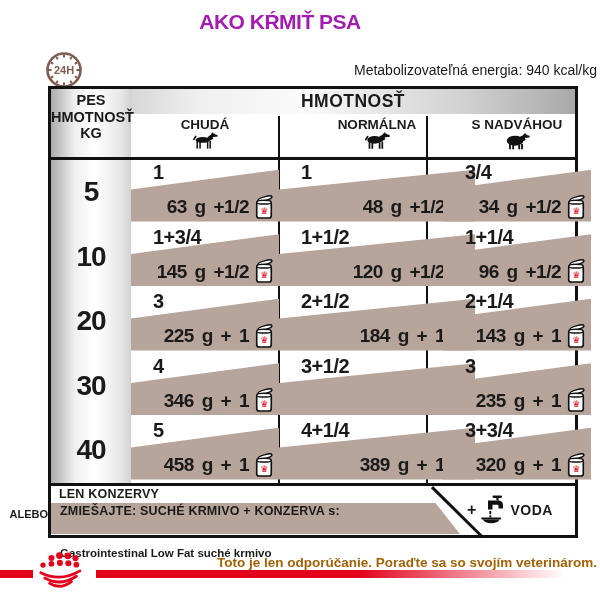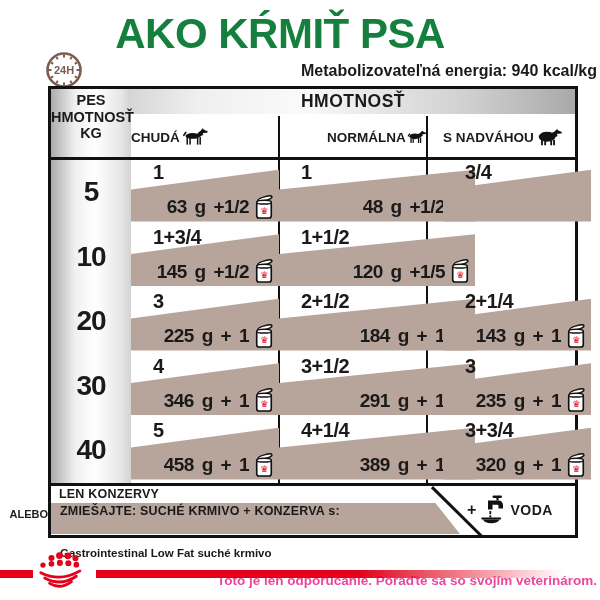--- a/index.html
+++ b/index.html
@@ -2,43 +2,43 @@
 <html><head>
 <meta charset="utf-8">
 <style>
   html,body{margin:0;padding:0;}
   body{width:600px;height:600px;position:relative;background:#fff;
        font-family:"Liberation Sans","DejaVu Sans",sans-serif;color:#1a1a1a;
        overflow:hidden;-webkit-font-smoothing:antialiased;}
   .abs{position:absolute;}
 
   
-  .title{top:10px;left:0;width:560px;text-align:center;font-size:42px;font-weight:700;
-         letter-spacing:-0.5px;color:#15803d;}
-  .energy{top:62px;right:3px;font-size:16px;font-weight:700;}
+  .title{top:10px;left:0;width:560px;text-align:center;font-size:21px;font-weight:700;
+         letter-spacing:-0.5px;color:#a21caf;}
+  .energy{top:62px;right:3px;font-size:14px;font-weight:400;}
   .clock{left:44px;top:50px;width:40px;height:40px;}
 
   
   .table{left:48px;top:86px;width:530px;height:452px;border:3px solid #111;
          box-sizing:border-box;background:#fff;}
   .band-top{left:0;top:0;width:524px;height:25px;
             background:linear-gradient(to right,#b9b9b9,#efefef 28%,#fafafa 48%,#cfcfcf 80%,#a9a9a9 100%);}
   .leftcol-bg{left:0;top:0;width:80px;height:393.5px;
               background:linear-gradient(to right,#ababab,#f0f0f0 30%,#ffffff 55%,#e6e6e6 88%,#d2d2d2 100%);}
   .main-weight{left:80px;top:2px;width:444px;text-align:center;font-size:17.5px;
                font-weight:700;letter-spacing:0.5px;}
   .left-header{left:0;top:3px;width:80px;text-align:center;font-size:14.5px;
                font-weight:700;line-height:16.5px;}
   .hline1{left:0;top:68px;width:524px;height:3px;background:#111;}
   .hline2{left:0;top:393.5px;width:524px;height:3px;background:#111;}
   .vline{top:27px;height:366.5px;width:2.4px;background:#111;}
   .v1{left:226.5px;} .v2{left:374.5px;}
 
   
-  .subcol{top:25px;width:148px;height:43px;display:flex;flex-direction:row;
+  .subcol{top:25px;width:148px;height:43px;display:flex;flex-direction:column;
           align-items:center;justify-content:flex-start;padding-top:3px;box-sizing:border-box;}
   .c1{left:80px;} .c2{left:228px;padding-left:48px;} .c3{left:392px;border-radius:20px;}
   .subcol .lbl{font-size:13.5px;font-weight:700;}
   .dogsvg{margin-top:0px;}
 
   
   .wcell{left:0;width:80px;height:64.5px;display:flex;align-items:center;justify-content:center;
          font-size:28px;font-weight:700;letter-spacing:-1px;}
   .cell{width:148px;height:64.5px;}
   .r0{top:71px;} .r1{top:135.5px;} .r2{top:200px;} .r3{top:264.5px;} .r4{top:329px;}
@@ -58,21 +58,21 @@
   .mix-l2{left:9px;top:430px;font-size:11.5px;font-weight:700;margin-top:28px;}
   .diag{left:382px;top:396.5px;width:71px;height:3px;background:#111;
         transform:rotate(44.7deg);transform-origin:0 0;}
   .voda{left:396px;top:396.5px;width:126px;height:49px;display:flex;align-items:center;
         justify-content:center;gap:4px;}
   .voda .plus{font-size:16px;font-weight:700;}
   .voda .vlbl{font-size:14px;font-weight:700;letter-spacing:0.5px;}
 
   
   .alebo{left:8px;top:508px;width:40px;text-align:right;font-size:11px;font-weight:700;}
-  .footnote{right:3px;top:573px;font-size:13.5px;font-weight:700;color:#ec4899;}
+  .footnote{right:3px;top:555px;font-size:13.5px;font-weight:700;color:#a16207;}
   .bar-left{left:0;top:570px;width:33px;height:7.5px;background:#e2001a;}
   .bar-right{left:96px;top:570px;width:504px;height:7.5px;
              background:linear-gradient(to right,#e2001a 0%,#e2001a 52%,rgba(226,0,26,0) 93%);}
   .crown{left:31px;top:549px;}
 </style>
 </head>
 <body>
 
 <svg width="0" height="0" style="position:absolute" aria-hidden="true">
   <defs>
@@ -232,38 +232,54 @@
     <div class="mix">
         <span>48 g +1/2</span>
         <svg class="cansvg" width="20" height="25">
           <use href="#sym-can"></use>
         </svg>
       </div>
   </div>
   <div class="abs cell c3 r0">
     <div class="wedge"></div>
     <div class="cups">3/4</div>
+    <div class="mix">
+        <span>34 g +1/2</span>
+        <svg class="cansvg" width="20" height="25">
+          <use href="#sym-can"></use>
+        </svg>
+      </div>
   </div>
 
   <div class="abs wcell r1">10</div>
   <div class="abs cell c1 r1">
     <div class="wedge"></div>
     <div class="cups">1+3/4</div>
     <div class="mix">
         <span>145 g +1/2</span>
         <svg class="cansvg" width="20" height="25">
           <use href="#sym-can"></use>
         </svg>
       </div>
   </div>
   <div class="abs cell c2 r1">
     <div class="wedge"></div>
     <div class="cups">1+1/2</div>
     <div class="mix">
-        <span>120 g +1/5</span>
+        <span>120 g +1/2</span>
+        <svg class="cansvg" width="20" height="25">
+          <use href="#sym-can"></use>
+        </svg>
+      </div>
+  </div>
+  <div class="abs cell c3 r1">
+    <div class="wedge"></div>
+    <div class="cups">1+1/4</div>
+    <div class="mix">
+        <span>96 g +1/2</span>
         <svg class="cansvg" width="20" height="25">
           <use href="#sym-can"></use>
         </svg>
       </div>
   </div>
 
   <div class="abs wcell r2">20</div>
   <div class="abs cell c1 r2">
     <div class="wedge"></div>
     <div class="cups">3</div>
@@ -303,21 +319,20 @@
         <span>346 g + 1</span>
         <svg class="cansvg" width="20" height="25">
           <use href="#sym-can"></use>
         </svg>
       </div>
   </div>
   <div class="abs cell c2 r3">
     <div class="wedge"></div>
     <div class="cups">3+1/2</div>
     <div class="mix">
-        <span>291 g + 1</span>
         <svg class="cansvg" width="20" height="25">
           <use href="#sym-can"></use>
         </svg>
       </div>
   </div>
   <div class="abs cell c3 r3">
     <div class="wedge"></div>
     <div class="cups">3</div>
     <div class="mix">
         <span>235 g + 1</span>

